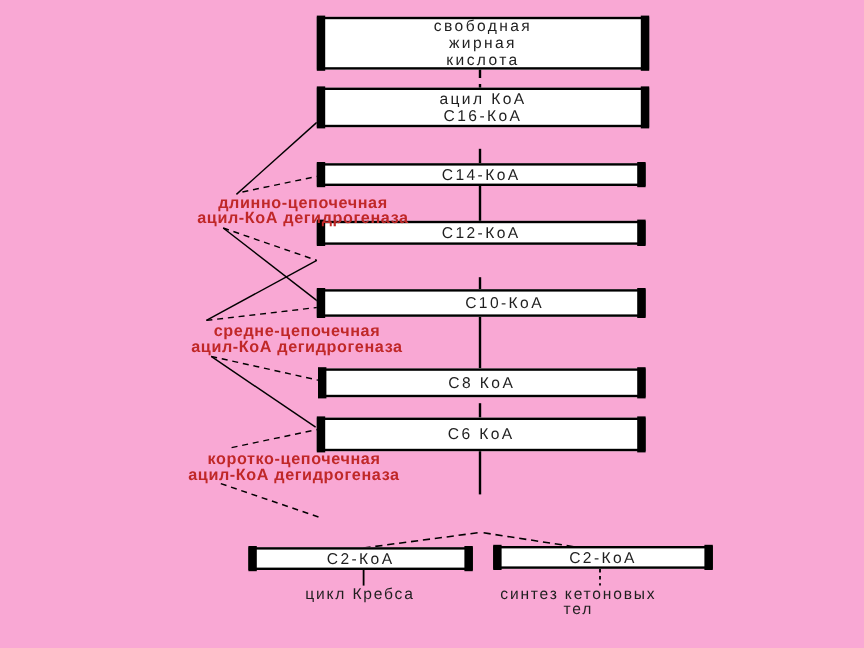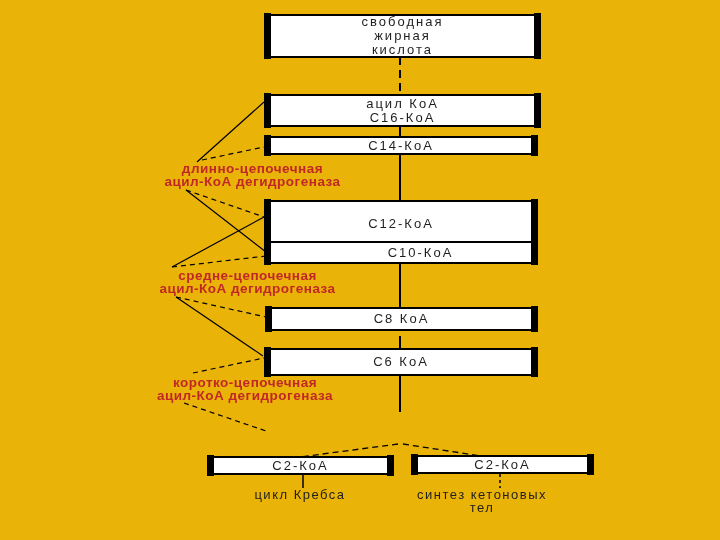--- a/index.html
+++ b/index.html
@@ -1,17 +1,17 @@
 <!DOCTYPE html>
 <html style="--enzyme: #c02828; --box_text: #1f1f1f; --line: #000000;"><head>
 <meta charset="utf-8">
 <style>
   html,body{margin:0;padding:0;background:#ffffff;}
   .stage{
-    position:relative;width:720px;height:540px;background:#eab308;overflow:hidden;
+    position:relative;width:720px;height:540px;background:#f9a8d4;overflow:hidden;
     font-family:"Liberation Sans","DejaVu Sans",sans-serif;
   }
   .lines-svg{position:absolute;left:0;top:0;width:720px;height:540px;}
   .box{
     position:absolute;background:#ffffff;border:2px solid #000;
     display:flex;align-items:center;justify-content:center;box-sizing:border-box;
   }
   .box::before,.box::after{
     content:"";position:absolute;top:-3px;bottom:-3px;width:7px;background:#000;
   }
@@ -25,23 +25,23 @@
     position:absolute;text-align:center;white-space:pre-line;
     color:var(--enzyme,#c02828);font-weight:bold;
     font-size:13.5px;line-height:13px;letter-spacing:0.5px;
   }
   .fate-label{
     position:absolute;text-align:center;white-space:pre-line;
     color:var(--box_text,#1f1f1f);font-size:13px;line-height:13px;letter-spacing:1.5px;
   }
   
   .b-ffa {left:264px;top:14px; width:277px;height:44px;}
-  .b-c16 {left:264px;top:94px; width:277px;height:33px;}
+  .b-c16 {left:264px;top:73px; width:277px;height:33px;}
   .b-c14 {left:264px;top:136px;width:274px;height:19px;}
-  .b-c12 {left:264px;top:200px;width:274px;height:47px;}
+  .b-c12 {left:264px;top:184px;width:274px;height:20px;}
   .b-c10 {left:264px;top:241px;width:274px;height:23px;padding-left:39px;}
   .b-c8  {left:265px;top:307px;width:273px;height:24px;}
   .b-c6  {left:264px;top:348px;width:274px;height:28px;}
   .b-c4  {left:264px;top:412px;width:274px;height:32px;}
   .b-c2l {left:207px;top:456px;width:187px;height:19px;}
   .b-c2r {left:411px;top:455px;width:183px;height:19px;}
   .l-long  {left:105px;top:162px;width:295px;}
   .l-med   {left:100px;top:269px;width:295px;}
   .l-short {left:95px; top:376px;width:300px;}
   .f-krebs {left:220px;top:488px;width:160px;}

